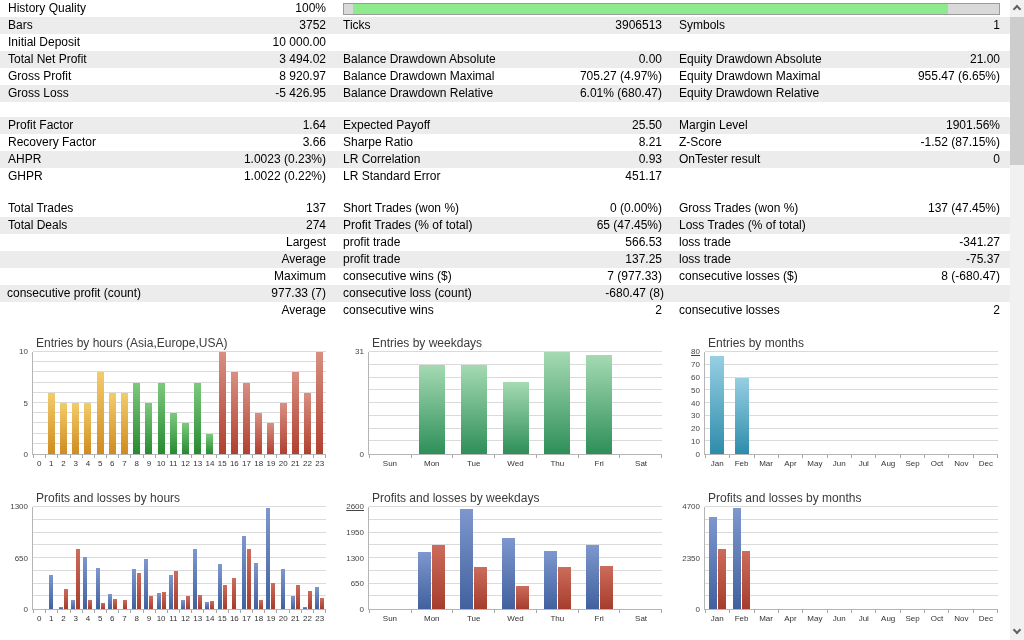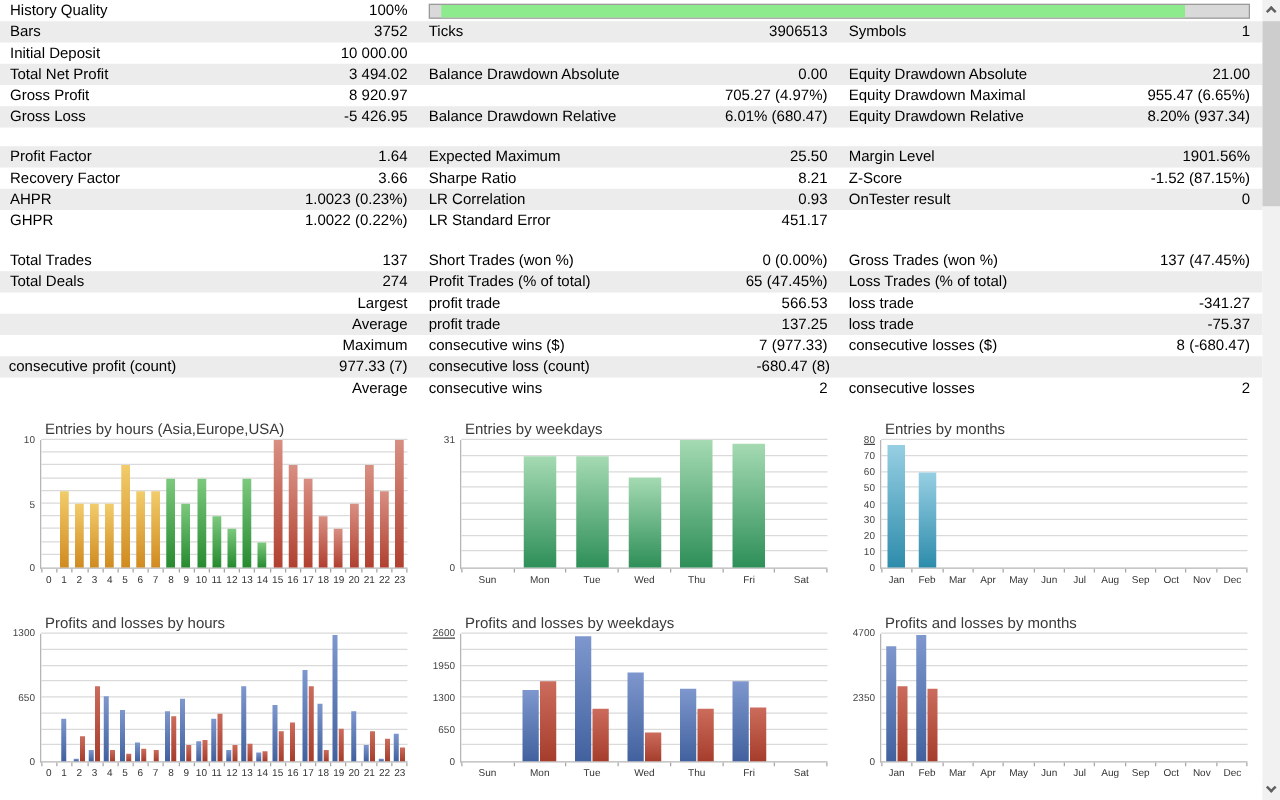--- a/index.html
+++ b/index.html
@@ -111,49 +111,49 @@
           <span class="slabel">Equity Drawdown Absolute</span>
           <span class="svalue">21.00</span>
         </div>
       </div>
       <div class="srow">
         <div class="scell c1">
           <span class="slabel">Gross Profit</span>
           <span class="svalue">8 920.97</span>
         </div>
         <div class="scell c2">
+          <span class="slabel">Balance Drawdown Maximal</span>
           <span class="svalue">705.27 (4.97%)</span>
         </div>
         <div class="scell c3">
           <span class="slabel">Equity Drawdown Maximal</span>
           <span class="svalue">955.47 (6.65%)</span>
         </div>
       </div>
       <div class="srow shade">
         <div class="scell c1">
           <span class="slabel">Gross Loss</span>
           <span class="svalue">-5 426.95</span>
         </div>
         <div class="scell c2">
           <span class="slabel">Balance Drawdown Relative</span>
           <span class="svalue">6.01% (680.47)</span>
         </div>
         <div class="scell c3">
           <span class="slabel">Equity Drawdown Relative</span>
-          <span class="svalue">8.20% (937.34)</span>
         </div>
       </div>
       <div class="gap"></div>
       <div class="srow shade">
         <div class="scell c1">
           <span class="slabel">Profit Factor</span>
           <span class="svalue">1.64</span>
         </div>
         <div class="scell c2">
-          <span class="slabel">Expected Maximum</span>
+          <span class="slabel">Expected Payoff</span>
           <span class="svalue">25.50</span>
         </div>
         <div class="scell c3">
           <span class="slabel">Margin Level</span>
           <span class="svalue">1901.56%</span>
         </div>
       </div>
       <div class="srow">
         <div class="scell c1">
           <span class="slabel">Recovery Factor</span>

